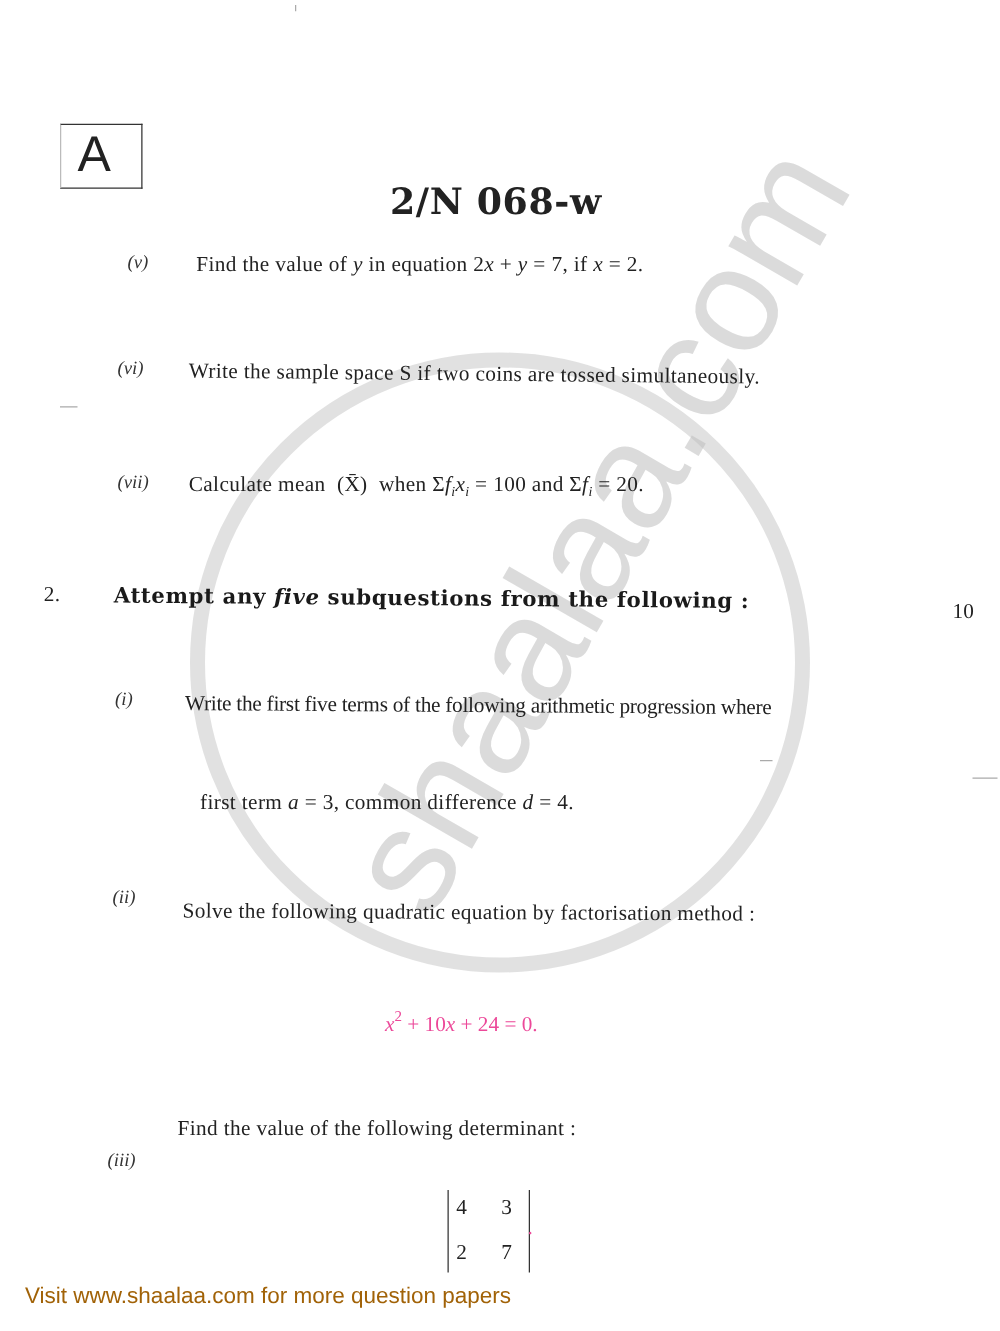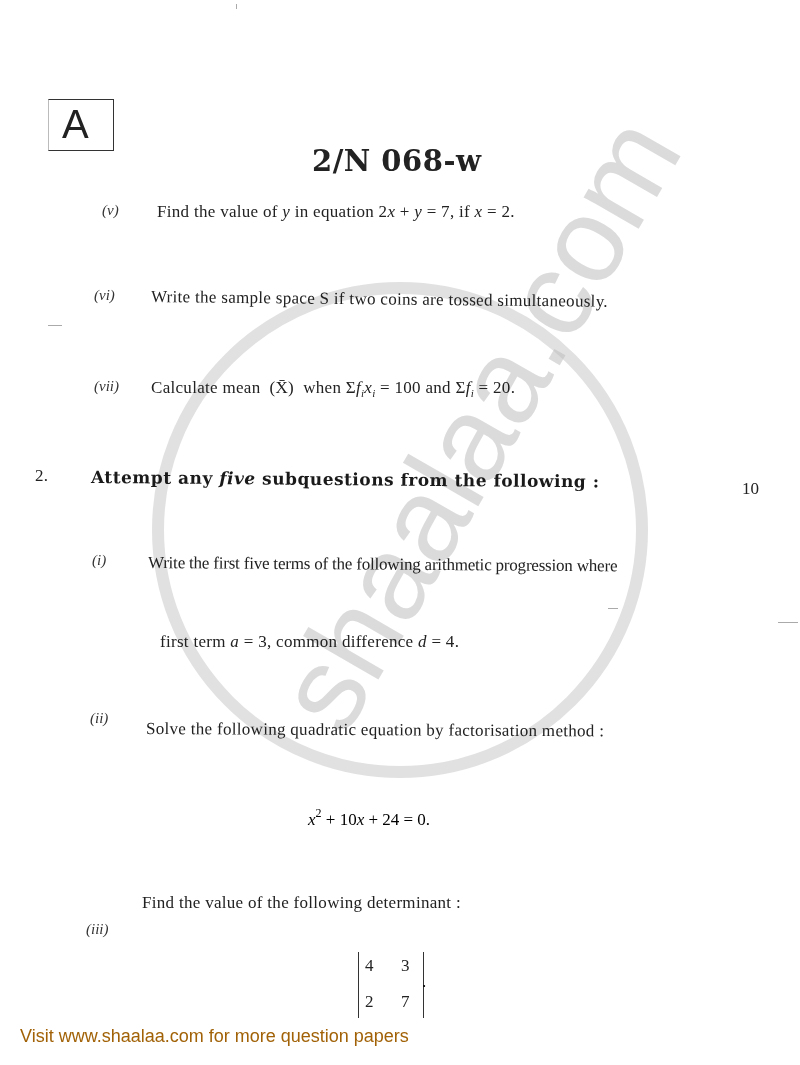--- a/index.html
+++ b/index.html
@@ -21,21 +21,21 @@
   .paper-title {
     left: 312px; top: 104px; font-size: 29px; font-weight: bold; color: #222;
     letter-spacing: 0.5px;
     margin-top: 40px;
   }
   .q-num { font-size: 15px; font-style: italic; color: #333; font-family: "Liberation Serif", serif; }
   .q-text { font-size: 17px; color: #222; font-family: "Liberation Serif", serif; letter-spacing: 0.3px; }
   .q-text i { font-style: italic; }
   .heading { font-size: 17px; font-weight: bold; color: #1a1a1a; letter-spacing: 0.5px; font-family: "DejaVu Serif", serif; }
   .marks { font-size: 17px; color: #222; font-family: "Liberation Serif", serif; }
-  .math { font-size: 17px; color: #000000; font-family: "Liberation Serif", serif; }
+  .math { font-size: 17px; color: #ec4899; font-family: "Liberation Serif", serif; }
   .sub { font-size: 11px; vertical-align: -4px; font-style: italic; }
   .sup { font-size: 12px; vertical-align: 8px; }
   .det {
     left: 358px; top: 952px; width: 64px; height: 66px;
     border-left: 1.5px solid #333; border-right: 1.5px solid #333;
   }
   .det-cell { position: absolute; font-size: 17px; font-family: "Liberation Serif", serif; color: #222; }
   .footer {
     left: 20px; top: 1026px; font-family: "Liberation Sans", sans-serif;
     font-size: 18px; color: #a16207;
@@ -70,21 +70,21 @@
 
 <div class="abs q-num" style="left:94px; top:378px;text-align:right;">(vii)</div>
 <div class="abs q-text" style="left:151px; top:378px;">
   Calculate mean &nbsp;(X̄)&nbsp; when Σ<i>f</i><span class="sub">i</span><i>x</i><span class="sub">i</span> = 100 and Σ<i>f</i><span class="sub">i</span> = 20.
 </div>
 
 <div class="abs q-text" style="left:35px; top:466px; font-style:normal;">2.</div>
 <div class="abs heading" style="left:91px; top:467px; transform: rotate(0.5deg); transform-origin:left;">
   <span>Attempt any</span> <i>five</i> <span>subquestions from the following :</span>
 </div>
-<div class="abs marks" style="left:742px; top:479px;font-family:Liberation Serif, serif;">10</div>
+<div class="abs marks" style="left:762px; top:479px;font-family:Liberation Serif, serif;">10</div>
 
 <div class="abs q-num" style="left:92px; top:552px;">(i)</div>
 <div class="abs q-text" style="left:148px; top:553px; letter-spacing:-0.2px; transform: rotate(0.4deg); transform-origin:left;">Write the first five terms of the following arithmetic progression where</div>
 <div class="abs q-text" style="left:148px; top:632px;margin-left:12px;">
   first term <i>a</i> = 3, common difference <i>d</i> = 4.
 </div>
 
 <div class="abs q-num" style="left:90px; top:710px;">(ii)</div>
 <div class="abs q-text" style="left:146px; top:719px; transform: rotate(0.3deg); transform-origin:left;">Solve the following quadratic equation by factorisation method :</div>
 <div class="abs math" style="left:308px; top:806px;">

